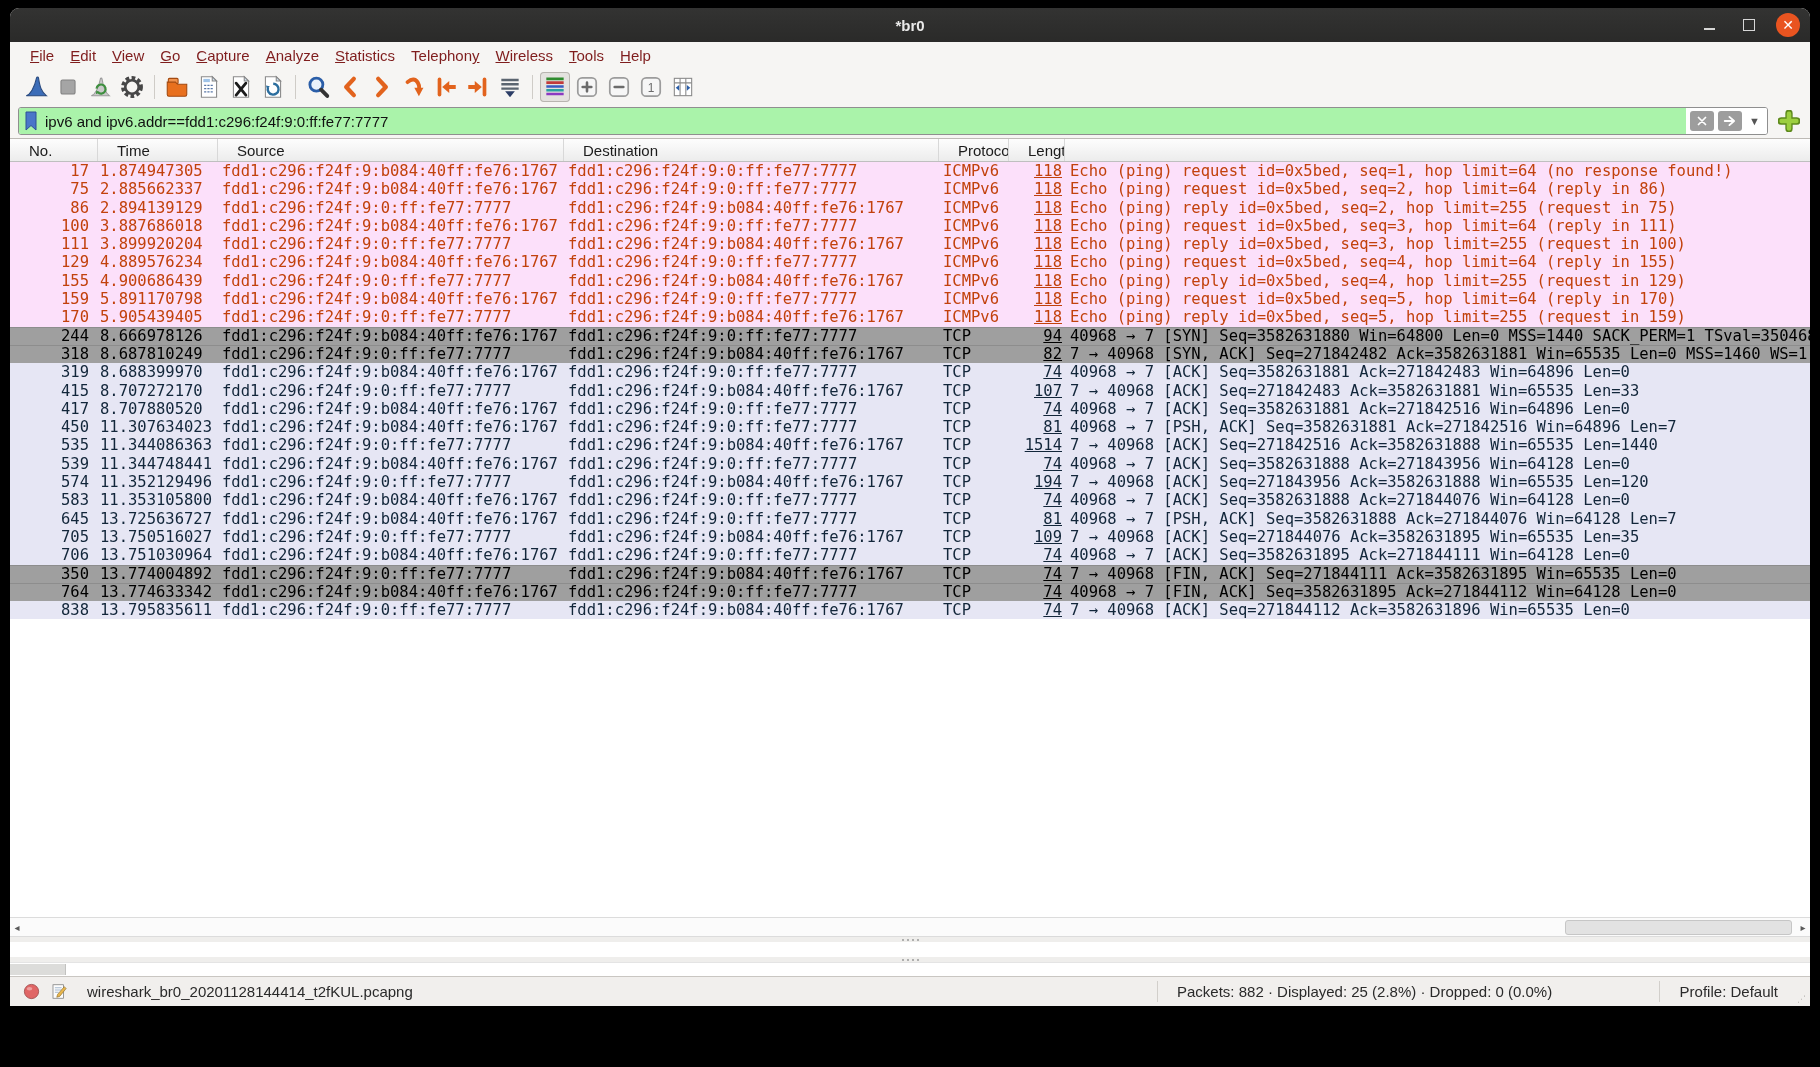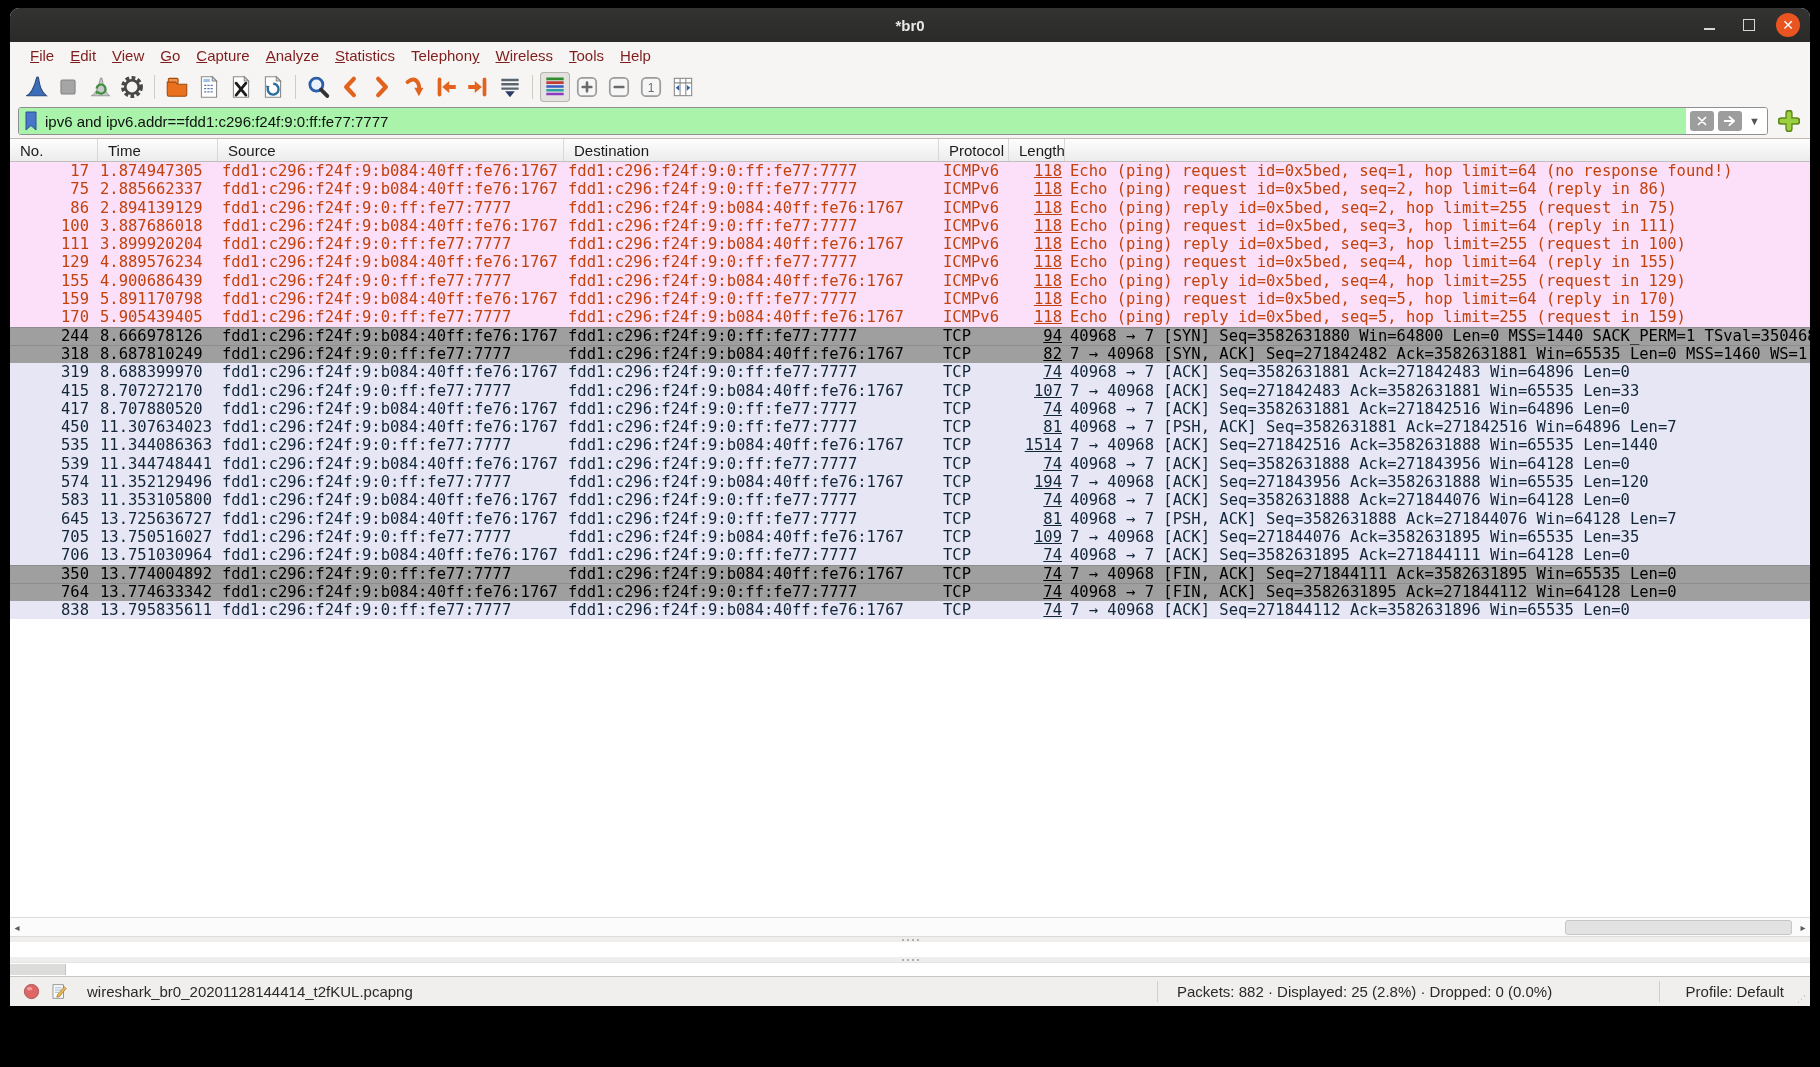--- a/index.html
+++ b/index.html
@@ -37,21 +37,21 @@
   .filter-input{flex:1;border:none;outline:none;background:transparent;font-size:15px;
                 font-family:"Liberation Sans",sans-serif;color:#111;padding:0;}
   .filter-ctrls{display:flex;align-items:center;height:100%;background:#fff;padding:0 4px;gap:4px;}
   .fbtn{width:24px;height:20px;background:#9d9d9d;border-radius:3px;display:flex;align-items:center;justify-content:center;}
   .fcaret{color:#555;font-size:11px;padding:0 3px;}
   .plusbtn{width:26px;height:26px;display:flex;align-items:center;justify-content:center;}
   
   .grid{display:grid;grid-template-columns:88px 120px 346px 375px 70px 56px 1fr;}
   .header-row{height:22px;background:linear-gradient(#fdfdfd,#ececec);border-bottom:1px solid #bfbfbf;
               font-size:15px;color:#1b1b1b;flex:none;}
-  .hcell{display:flex;align-items:center;padding-left:10px;border-right:1px solid #d8d8d8;
+  .hcell{display:flex;align-items:center;padding-left:19px;border-right:1px solid #d8d8d8;
          white-space:nowrap;overflow:hidden;}
   .list{flex:1;background:#fff;overflow:hidden;}
   .p-row{height:18.3px;line-height:18.3px;font-family:"DejaVu Sans Mono",monospace;font-size:15.5px;}
   .p-row.icmp{background:#fce0fa;color:#c2410c;}
   .p-row.tcp{background:#e6e6f4;color:#12263a;}
   .p-row.gray{background:#9f9f9f;color:#000;box-shadow:inset 0 1px 0 #8d8d8d;}
   .pcell{white-space:nowrap;overflow:hidden;}
   .c-no{text-align:right;padding-right:9px;}
   .c-time{padding-left:2px;}
   .c-src,.c-dst,.c-proto{padding-left:4px;}
@@ -69,21 +69,21 @@
   .emptypane{height:15px;background:#fff;flex:none;}
   .prestatus{height:13px;background:#fff;flex:none;position:relative;border-top:1px solid #e4e4e4;}
   .corner{position:absolute;left:0;top:1px;width:55px;height:11px;background:#dcdcda;border-right:1px solid #c2c2c0;}
   
   .statusbar{height:29px;background:#f1efed;border-top:1px solid #c9c6c2;position:relative;
              display:flex;align-items:center;font-size:15px;color:#2a2a2a;flex:none;}
   .sb-left{display:flex;align-items:center;gap:9px;padding-left:12px;}
   .sb-file{margin-left:10px;}
   .sb-sep{position:absolute;top:4px;width:1px;height:21px;background:#d2cfcb;}
   .sb-packets{position:absolute;left:1167px;}
-  .sb-profile{position:absolute;right:26px;}
+  .sb-profile{position:absolute;right:32px;}
   .grip{position:absolute;right:3px;bottom:2px;color:#b5b2ae;font-size:9px;letter-spacing:1px;}
 </style>
 </head>
 <body>
 
 <div id="window">
 
   <div class="titlebar">
     <span class="title">*br0</span>
     <div class="winbtns">

